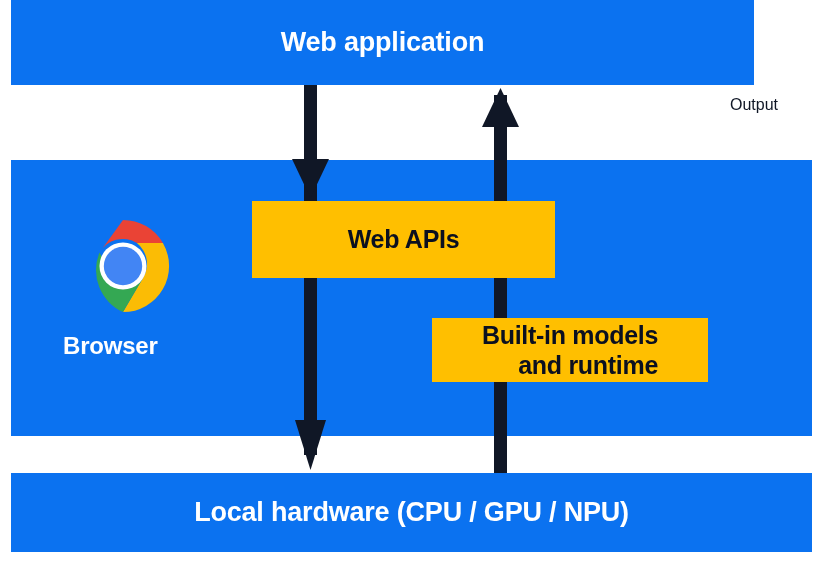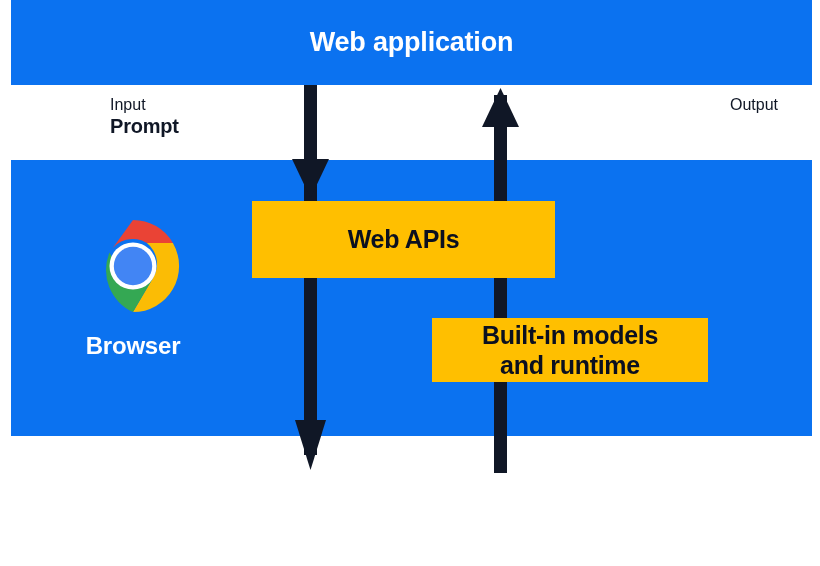--- a/index.html
+++ b/index.html
@@ -22,21 +22,21 @@
   .band {
     position: absolute;
     background: #0B72F0;
     display: flex;
     align-items: center;
     justify-content: center;
   }
   #band-web-application {
     left: 11px;
     top: 0px;
-    width: 801px;
+    width: 743px;
     height: 85px;
   }
   #band-browser {
     left: 11px;
     top: 160px;
     width: 801px;
     height: 276px;
     display: block;
   }
   #band-local-hardware {
@@ -95,21 +95,21 @@
   }
   #arrow-layer-under { z-index: 2; }
 
   
   .component-box {
     position: absolute;
     background: #FFBF00;
     display: flex;
     align-items: center;
     justify-content: center;
-    text-align: center;
+    text-align: right;
     z-index: 3;
   }
   .component-box .box-label {
     color: #0B1020;
     font-size: 25px;
     font-weight: bold;
     letter-spacing: -0.3px;
     line-height: 1.22;
   }
   #box-web-apis {
@@ -121,25 +121,24 @@
   #box-builtin-models {
     left: 432px;
     top: 318px;
     width: 276px;
     height: 64px;
   }
 
   
   #browser-group {
     position: absolute;
-    left: 73px;
+    left: 63px;
     top: 218px;
     width: 120px;
     z-index: 4;
-    text-align: center;
   }
   #chrome-logo {
     display: block;
     width: 96px;
     height: 96px;
     margin: 0 auto;
   }
   #browser-caption {
     display: block;
     margin-top: 20px;
@@ -152,24 +151,20 @@
 </style>
 </head>
 <body>
 
 <div id="diagram">
 
   <div class="band" id="band-web-application">
     <span class="band-title">Web application</span>
   </div>
 
-  <div class="flow-label" id="flow-input">
-    <span class="kind">Input</span>
-    <span class="value">Prompt</span>
-  </div>
 
   <div class="flow-label" id="flow-output">
     <span class="kind">Output</span>
   </div>
 
   <div class="band" id="band-browser"></div>
 
   <svg class="arrow-svg" id="arrow-layer-under" viewBox="0 0 820 566">
 
     <g>
@@ -200,14 +195,17 @@
       <path d="M91.57 26 A48 48 0 0 1 50 98 L70.5 63 A28 28 0 0 0 64.5 26 Z" fill="#FBBC05"></path>
 
       <path d="M50 98 A48 48 0 0 1 25.5 36 L39.5 63 A28 28 0 0 0 70.5 63 Z" fill="#34A853"></path>
 
       <circle cx="50" cy="50" r="24.5" fill="#FFFFFF"></circle>
       <circle cx="50" cy="50" r="20" fill="#4285F4"></circle>
     </svg>
     <span id="browser-caption">Browser</span>
   </div>
 
+  <div class="band" id="band-local-hardware">
+    <span class="band-title">Local hardware (CPU / GPU / NPU)</span>
+  </div>
 
 </div>
 
 </body></html>

